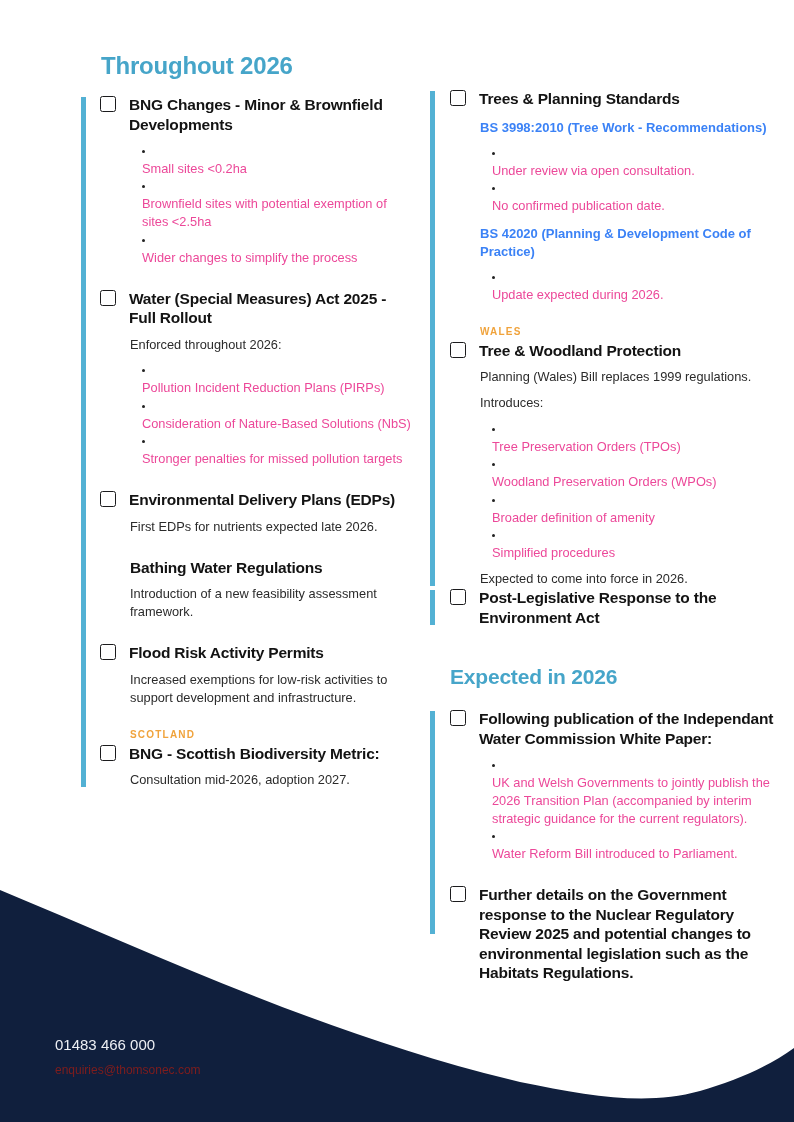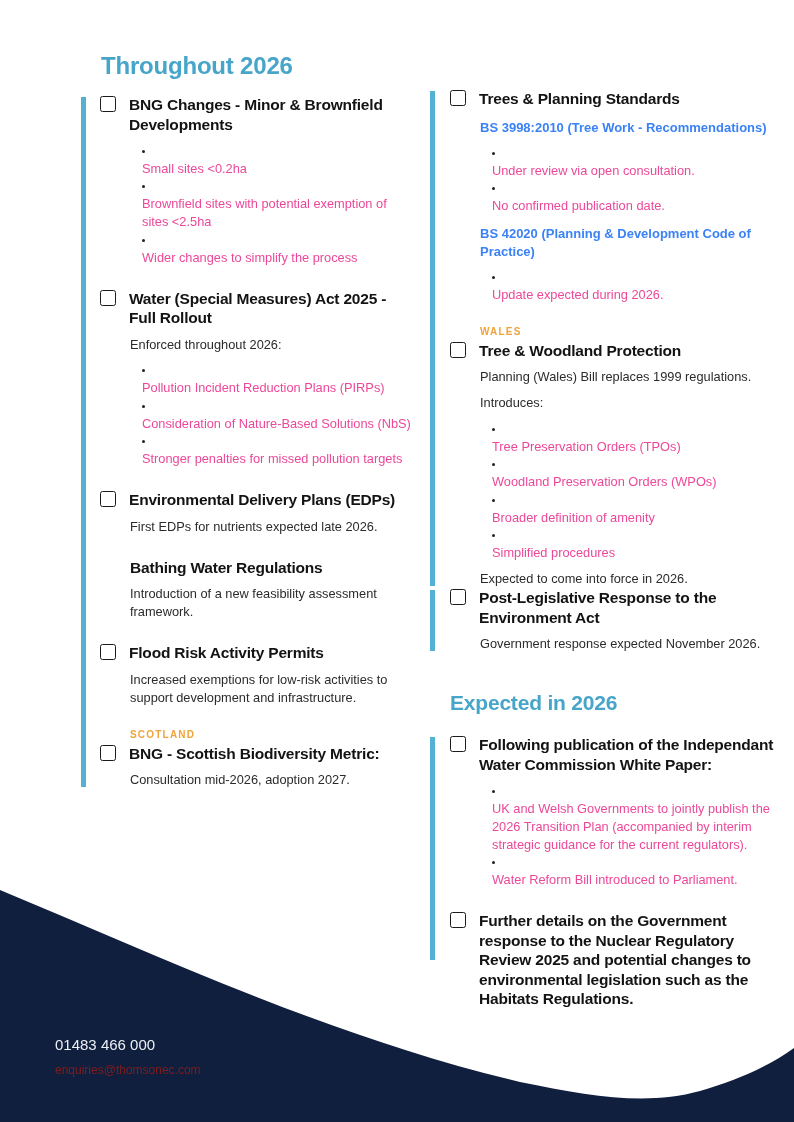--- a/index.html
+++ b/index.html
@@ -178,21 +178,20 @@
     </div>
 
 
     <div class="group">
       <div class="bar"></div>
       <div class="item">
         <div class="row">
           <div class="checkbox"></div>
           <div class="title">Post-Legislative Response to the Environment Act</div>
         </div>
-        <div class="body">Government response expected November 2026.</div>
       </div>
     </div>
 
     <div class="h-sec">Expected in 2026</div>
 
     <div class="group">
       <div class="bar fixed"></div>
 
       <div class="item">
         <div class="row">

